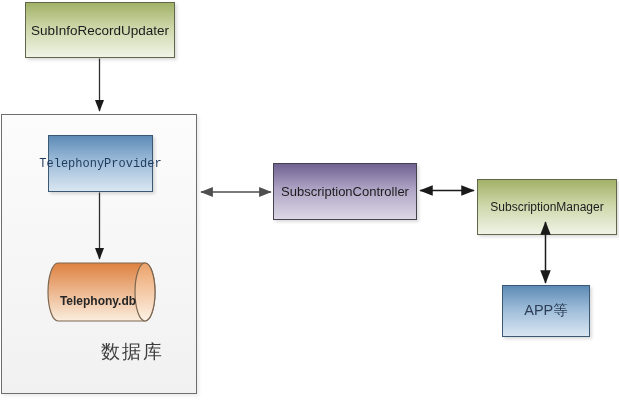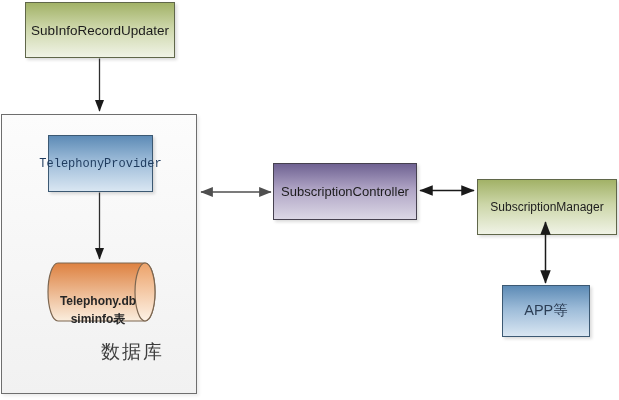--- a/index.html
+++ b/index.html
@@ -85,21 +85,20 @@
         <stop offset="0" style="stop-color:#eca269"></stop>
         <stop offset="1" style="stop-color:#fdf2e6"></stop>
       </linearGradient>
     </defs>
     <path d="M13,3 L100,3 A10,29 0 0 1 100,61 L13,61 A10,29 0 0 1 13,3 Z" fill="url(#cylBody)" stroke="#7d6751" stroke-width="1.2"></path>
     <ellipse cx="100" cy="32" rx="10" ry="29" fill="url(#cylCap)" stroke="#7d6751" stroke-width="1.2"></ellipse>
   </svg>
 </div>
 <div id="cylinder-text">
   <div>Telephony.db</div>
-  <div>siminfo表</div>
 </div>
 
 <div id="db-label">数据库</div>
 
 <div class="node" id="box-controller">
   <span>SubscriptionController</span>
 </div>
 
 <div class="node" id="box-manager">
   <span>SubscriptionManager</span>

